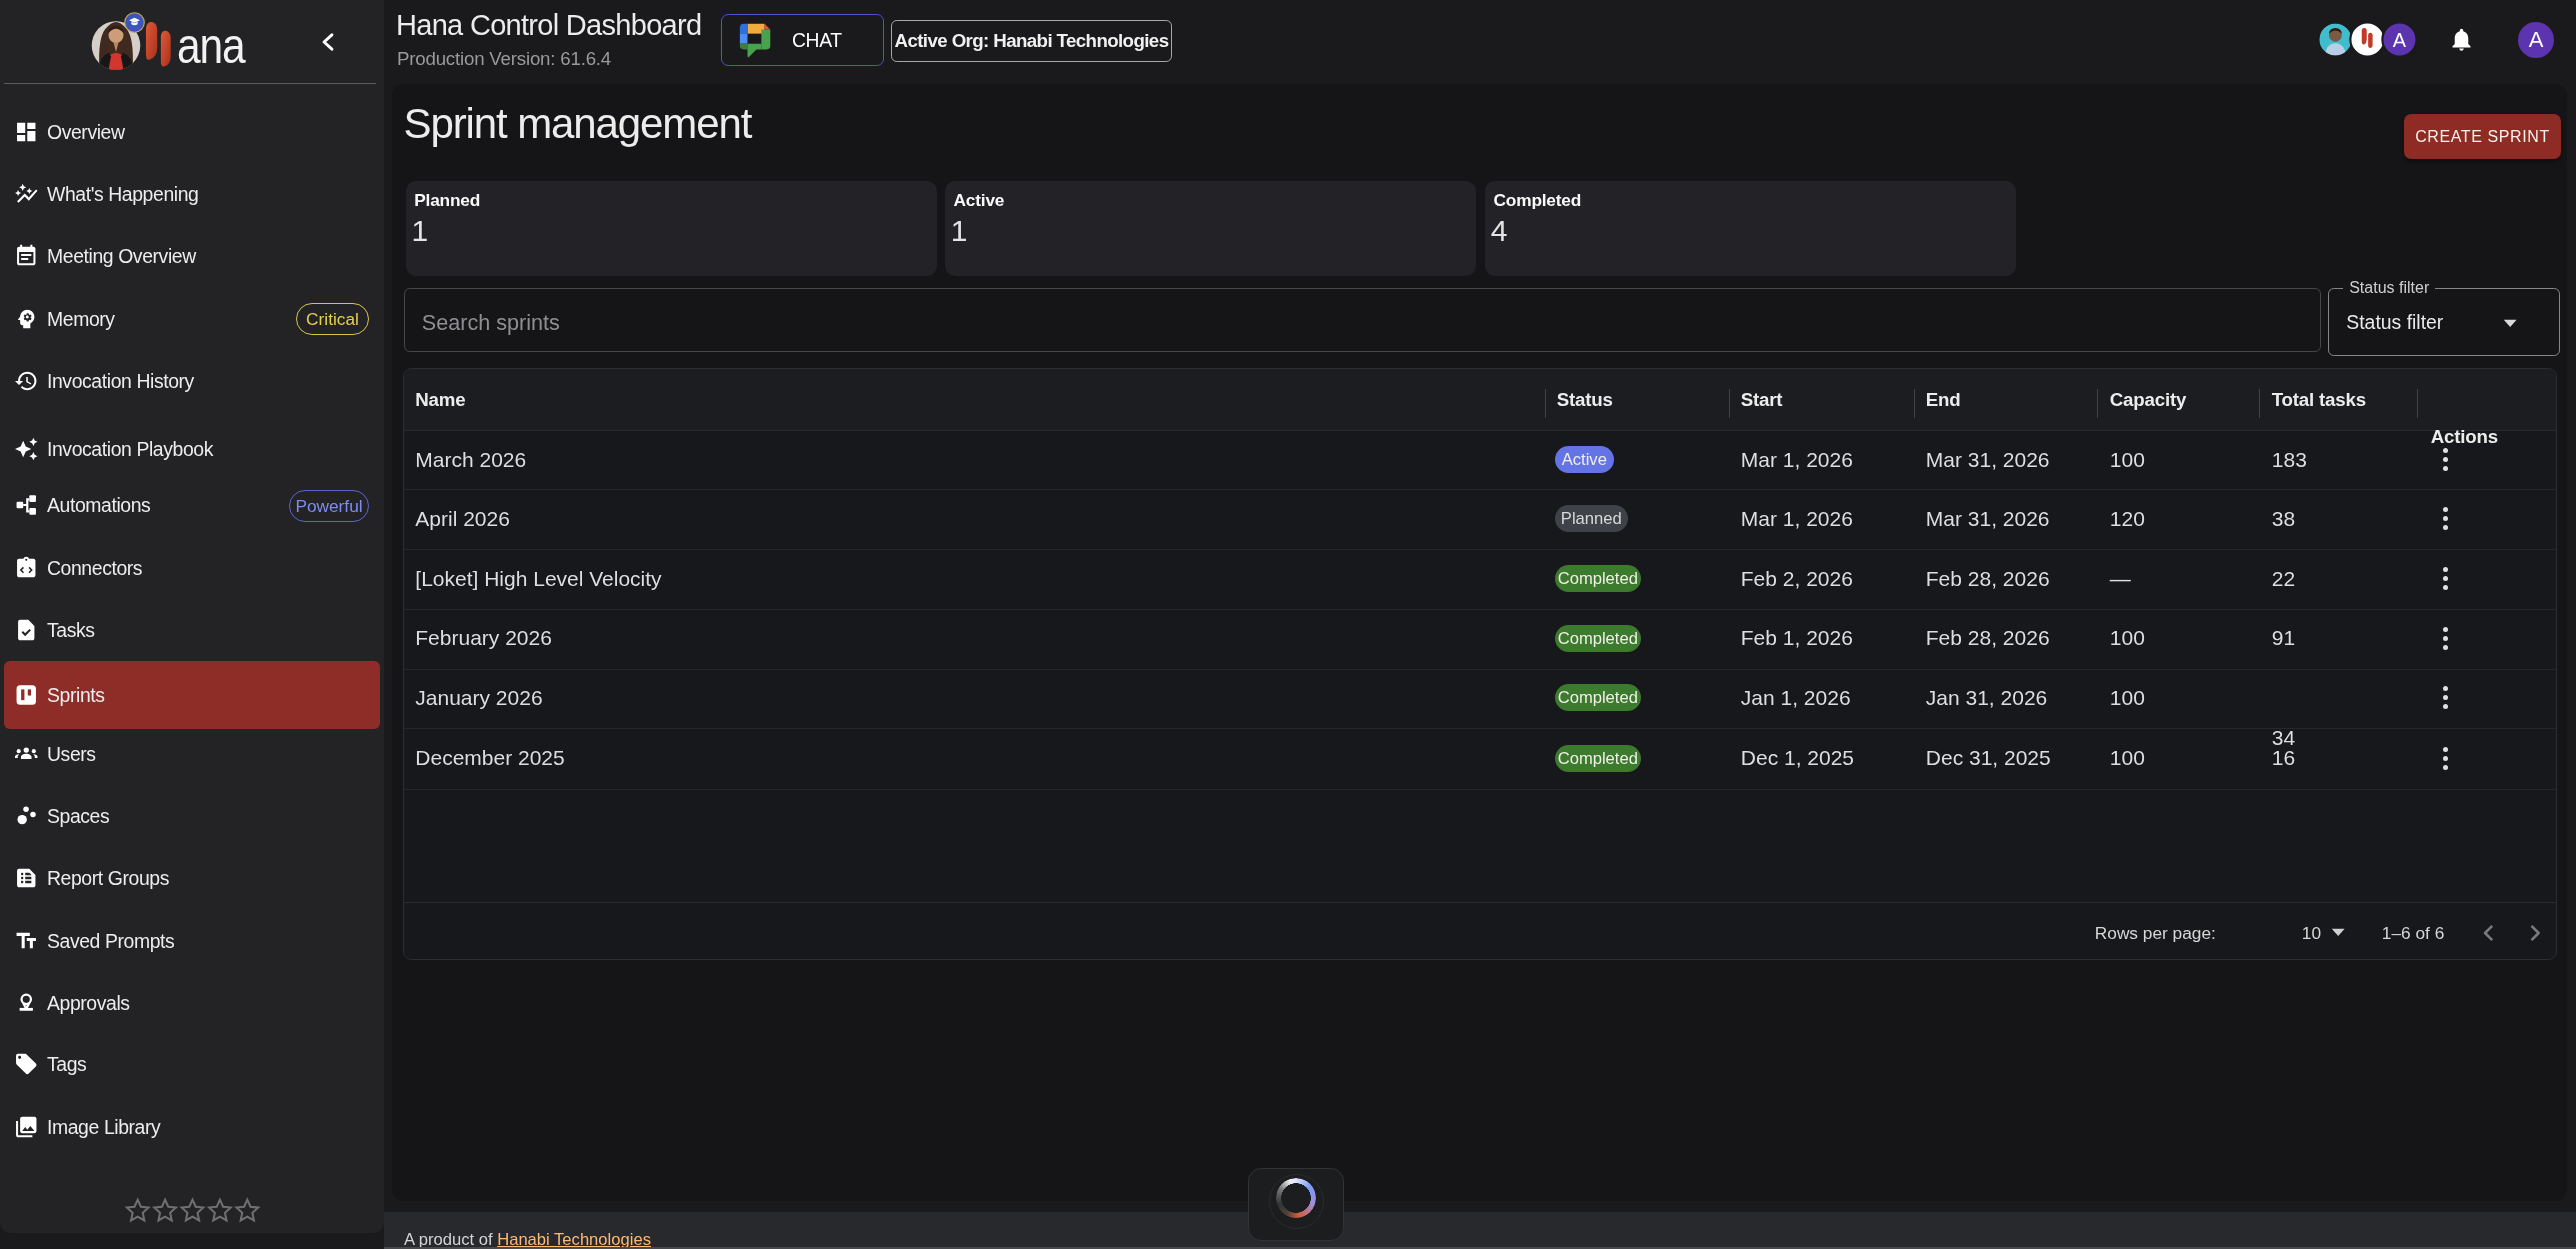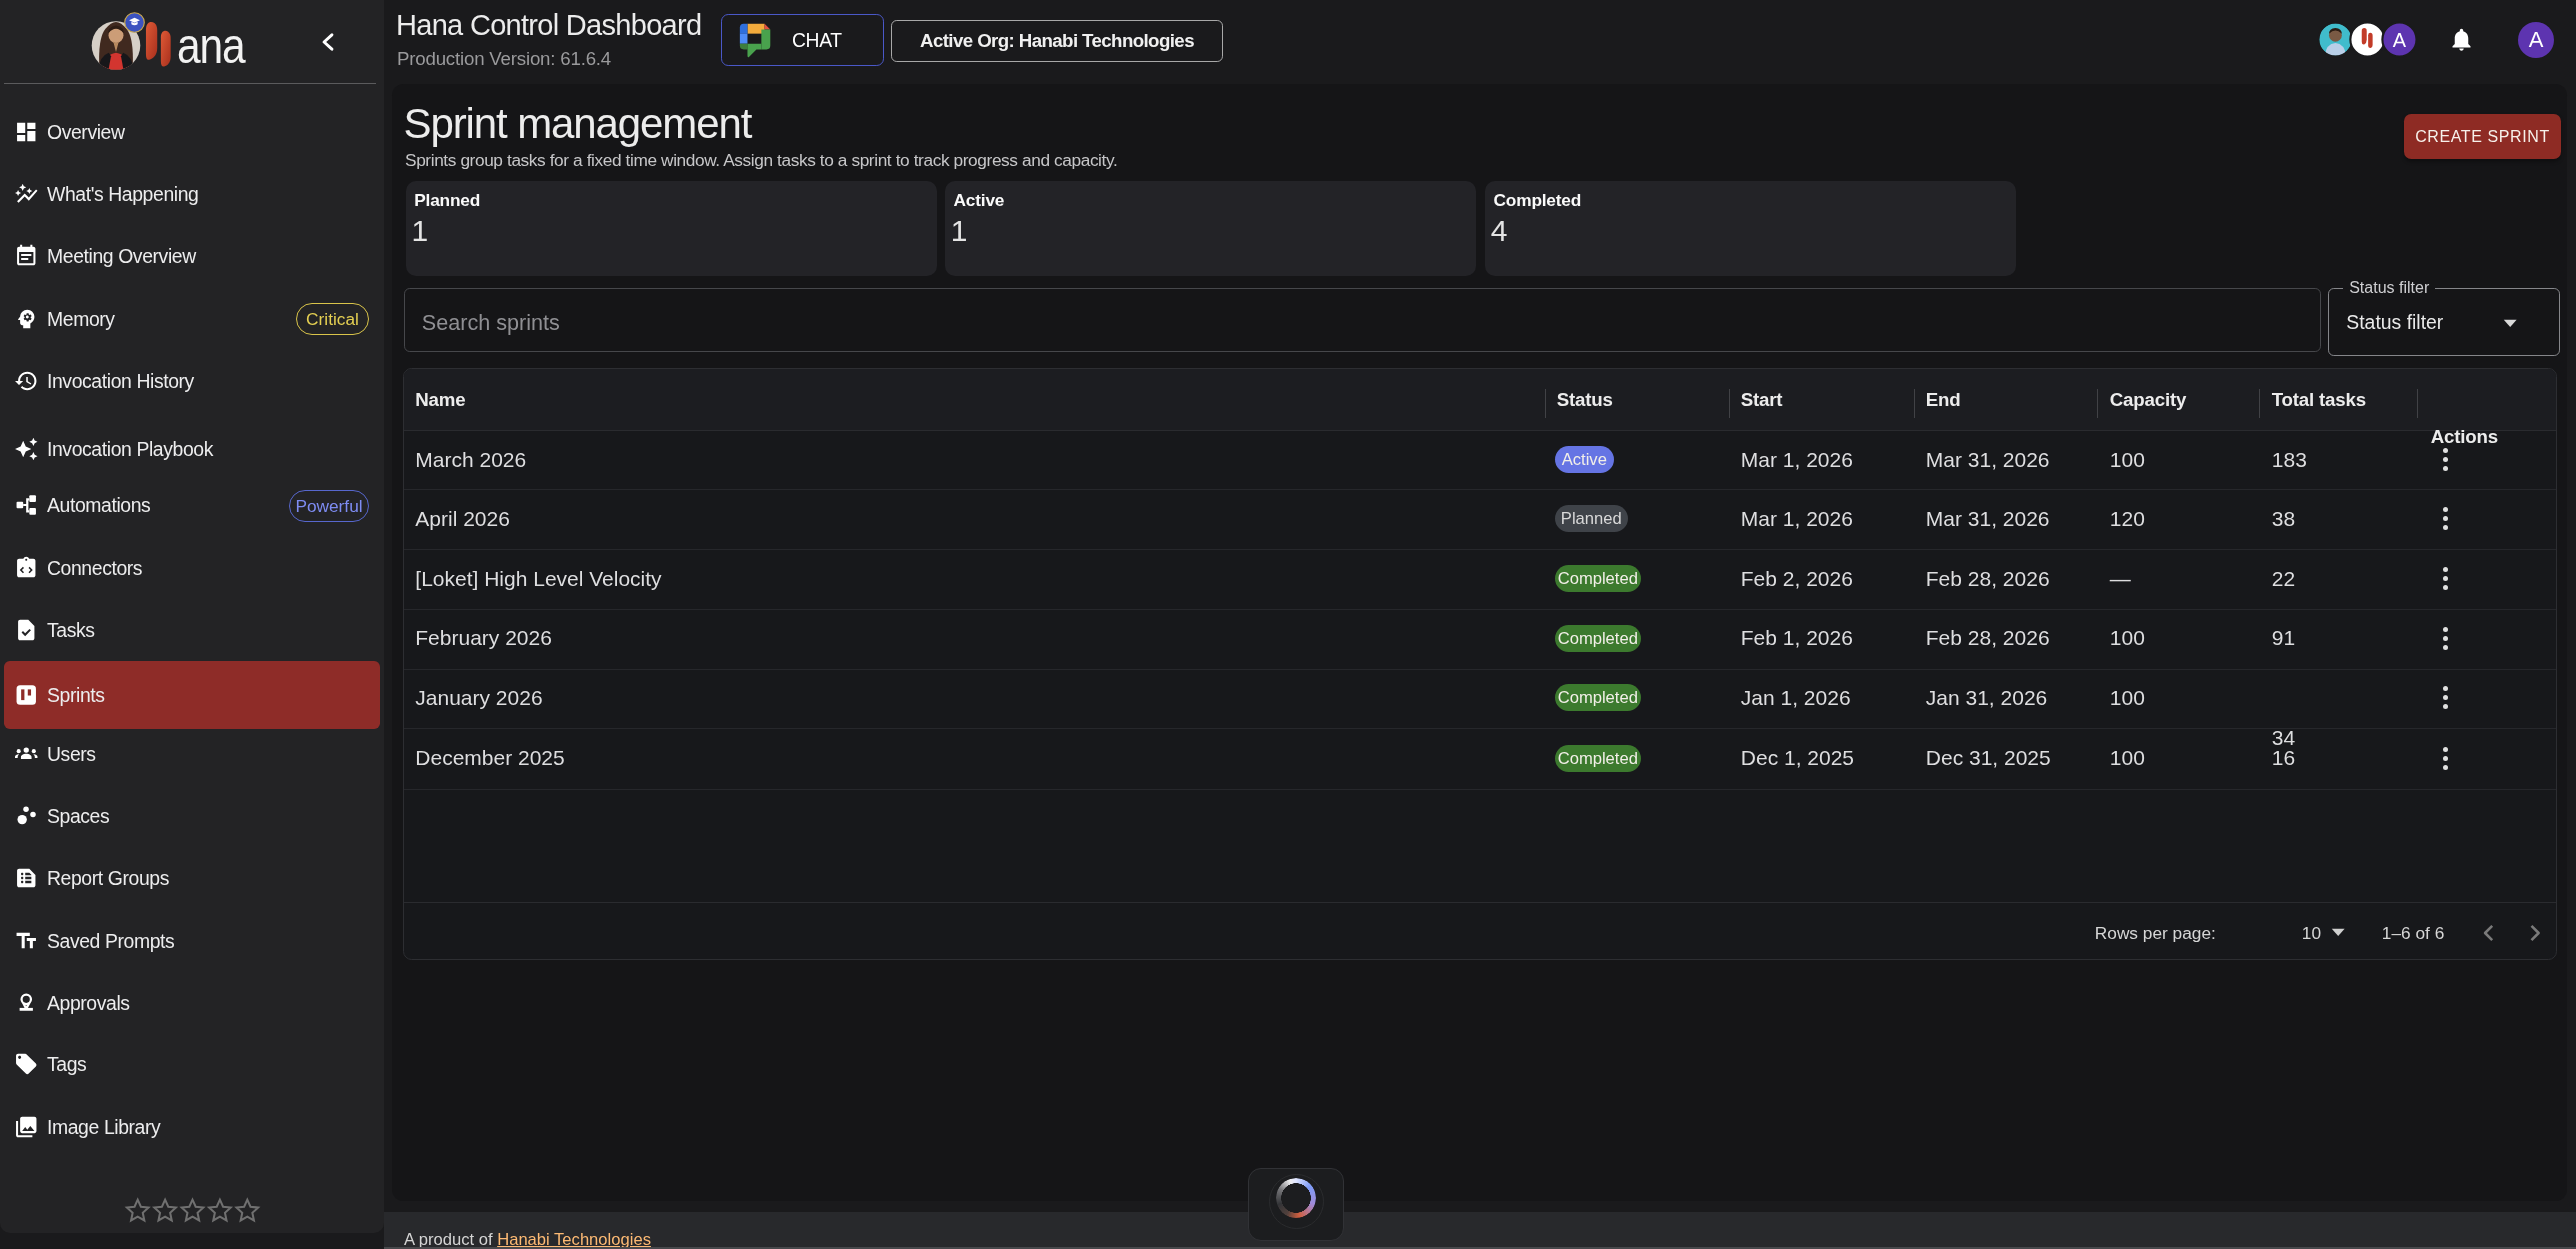--- a/index.html
+++ b/index.html
@@ -222,21 +222,21 @@
       <path d="M18.1 2.4 L21.75 6.05 H18.1 z" fill="#e25142"></path>
       <path d="M4.8 2.4 H7.2 V8.7 H2.35 V4.85 A2.45 2.45 0 0 1 4.8 2.4 z" fill="#2f6fdc"></path>
       <path d="M2.35 8.7 H7.2 V15.1 H2.35 z" fill="#4e8cf7"></path>
       <path d="M2.35 15.1 H7.2 V18.75 H4.8 A2.45 2.45 0 0 1 2.35 16.3 z" fill="#3d7e3d"></path>
       <path d="M16.05 6.05 H21.75 V16.3 A2.45 2.45 0 0 1 19.3 18.75 H16.05 z" fill="#49a24d"></path>
       <path d="M7.2 15.1 H16.05 V18.75 H12.9 L8.3 23.35 Q7.2 24.3 7.2 22.6 z" fill="#49a24d"></path>
     </svg>
     <div class="abs" style="left:70px; top:13.7px; font-size:21px; color:#fff; letter-spacing:-0.4px; transform:scale(0.92,1); transform-origin:left top;">CHAT</div>
   </div>
 
-  <div class="abs" style="left:891px; top:20px; width:332px; height:42px; border:1.4px solid #a8a8a8; border-radius:5.8px; display:flex; align-items:center; justify-content:center; font-size:18.7px; font-weight:bold; color:#f0f0f0; letter-spacing:-0.6px; white-space:nowrap;">Active Org: Hanabi Technologies</div>
+  <div class="abs" style="left:891px; top:20px; width:281px; height:42px; border:1.4px solid #a8a8a8; border-radius:5.8px; display:flex; align-items:center; justify-content:center; font-size:18.7px; font-weight:bold; color:#f0f0f0; letter-spacing:-0.6px; white-space:nowrap;">Active Org: Hanabi Technologies</div>
 
   <svg class="abs" style="left:2317px; top:21px;" width="103" height="37" viewBox="0 0 143 52">
     <defs>
         <clipPath id="av1">
           <circle cx="25" cy="26" r="23"></circle>
         </clipPath>
       </defs>
     <g clip-path="url(#av1)">
       <rect x="2" y="3" width="46" height="46" fill="#40bccc"></rect>
       <circle cx="25" cy="20" r="9" fill="#7a5a44"></circle>
@@ -257,21 +257,20 @@
 
   <svg class="abs" style="left:2448px; top:26px;" width="27" height="27" viewBox="0 0 24 24" fill="#fff">
     <path d="M12 22c1.1 0 2-.9 2-2h-4c0 1.1.89 2 2 2zm6-6v-5c0-3.07-1.64-5.64-4.5-6.32V4c0-.83-.67-1.5-1.5-1.5s-1.5.67-1.5 1.5v.68C7.63 5.36 6 7.92 6 11v5l-2 2v1h16v-1l-2-2z"></path>
   </svg>
 
   <div class="abs" style="left:2518px; top:21.6px; width:36px; height:36px; border-radius:50%; background:#5d34b0; display:flex; align-items:center; justify-content:center; font-size:22px; color:#fff;">A</div>
 </div>
 
 <div class="paper" id="paper">
   <div class="abs" style="left:11.5px; top:16px; font-size:42px; color:#ececec; letter-spacing:-1.1px;">Sprint management</div>
-  <div class="abs" style="left:13px; top:66px; font-size:17.3px; color:#c6c6c8; letter-spacing:-0.4px;">Sprints group tasks for a fixed time window. Assign tasks to a sprint to track progress and capacity.</div>
   <div class="abs" style="left:2012px; top:30px; width:157px; height:45px; background:#8e2b24; border-radius:7.2px; display:flex; align-items:center; justify-content:center; font-size:16px; color:#f7f1eb; letter-spacing:0.6px; white-space:nowrap; box-shadow:0 2.2px 3.6px rgba(0,0,0,0.3);">CREATE SPRINT</div>
 
   <div class="card" style="left:13.7px;">
       <div class="clb">Planned</div>
       <div class="cnum">1</div>
     </div>
   <div class="card" style="left:553px;">
       <div class="clb">Active</div>
       <div class="cnum">1</div>
     </div>

